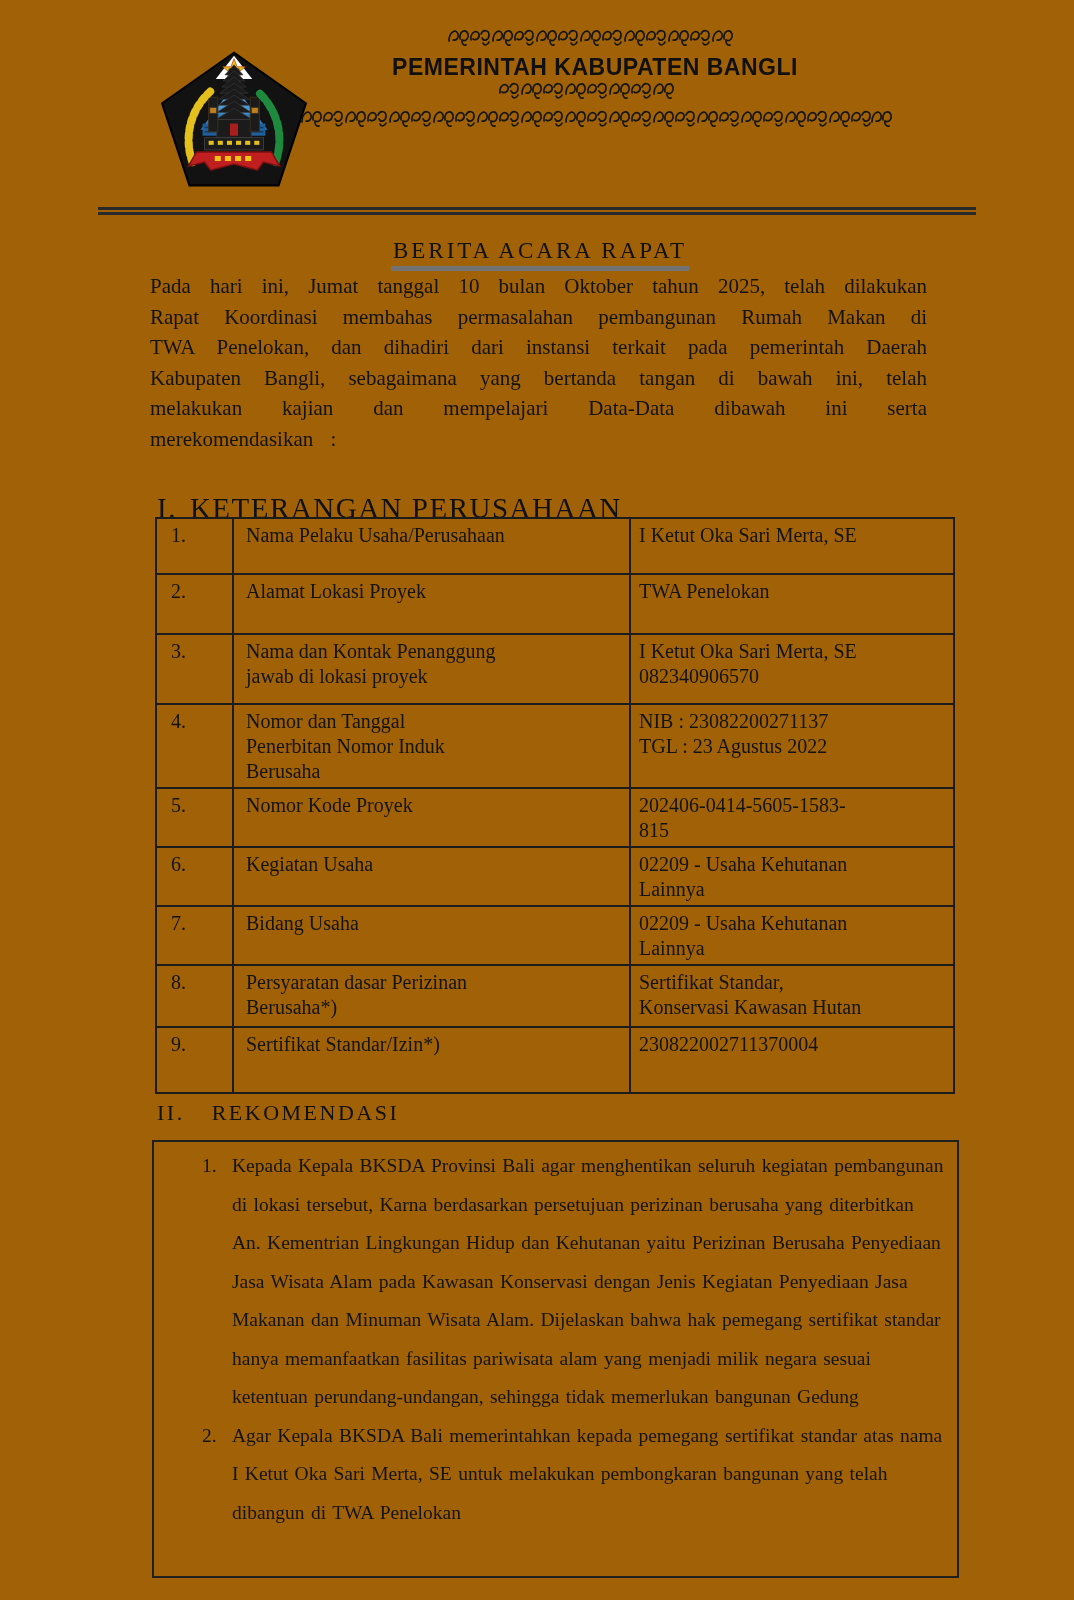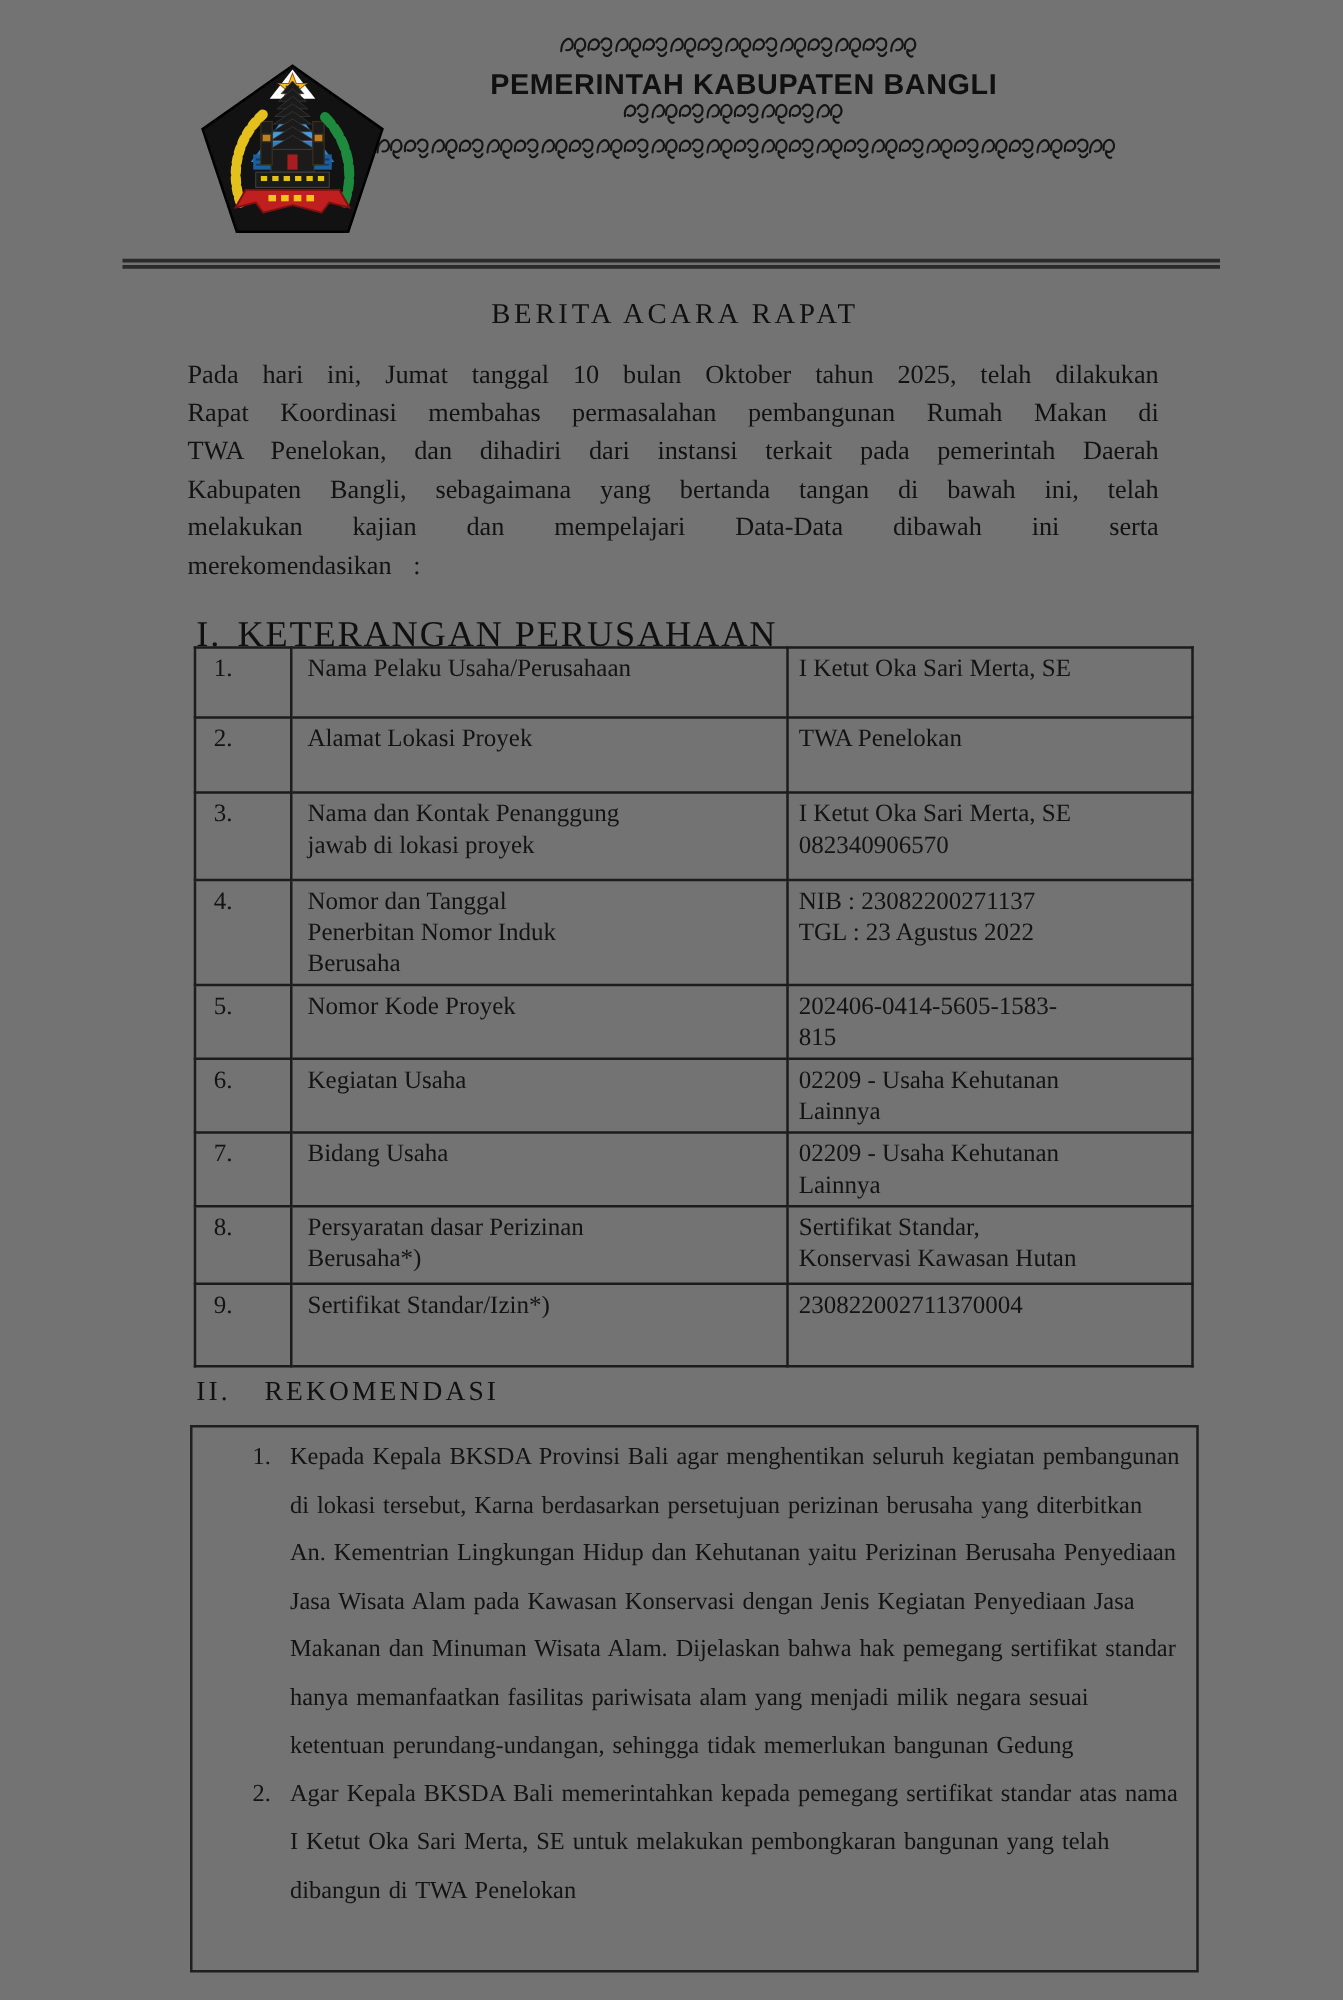--- a/index.html
+++ b/index.html
@@ -1,19 +1,19 @@
 <!DOCTYPE html>
 <html><head>
 <meta charset="utf-8">
 <style>
   html,body{margin:0;padding:0;background:#ffffff;}
   .page{
     position:relative;
     width:1074px;height:1600px;
-    background:#737373;
+    background:#a16207;
     overflow:hidden;
     font-family:"Liberation Serif", serif;
     color:#161616;
   }
   
   .logo{position:absolute;left:158px;top:50px;width:152px;height:138px;}
   .header-text{
     position:absolute;left:230px;top:26px;width:730px;
     text-align:center;
     font-family:"Liberation Sans", sans-serif;
@@ -34,21 +34,21 @@
   .double-rule .ra{height:3px;background:#2a2a2a;}
   .double-rule .rb{height:3px;background:#2a2a2a;margin-top:2px;}
   
   .doc-title-wrap{position:absolute;left:150px;top:238px;width:780px;text-align:center;}
   .doc-title{
     display:inline-block;font-size:23px;letter-spacing:3px;
     border-bottom:5px solid #737373;padding:0 2px 2px 2px;color:#101010;text-align:right;
   }
   
   .intro{
-    position:absolute;left:150px;top:284px;width:777px;
+    position:absolute;left:150px;top:271px;width:777px;
     font-size:21px;line-height:30.5px;text-align:justify;
     word-spacing:12px;color:#121212;
   }
   
   .sec-heading{
     position:absolute;left:157px;
     font-size:29px;letter-spacing:1.5px;color:#101010;
   }
   .sec1-heading{top:492px;}
   .sec2-heading{top:1100px;font-size:22px;letter-spacing:2.5px;}

